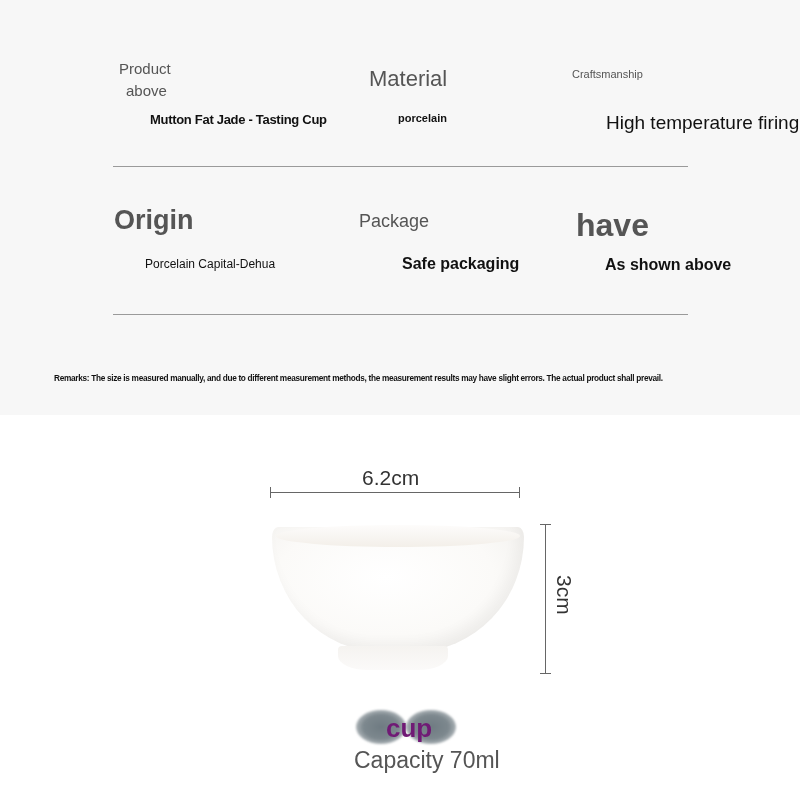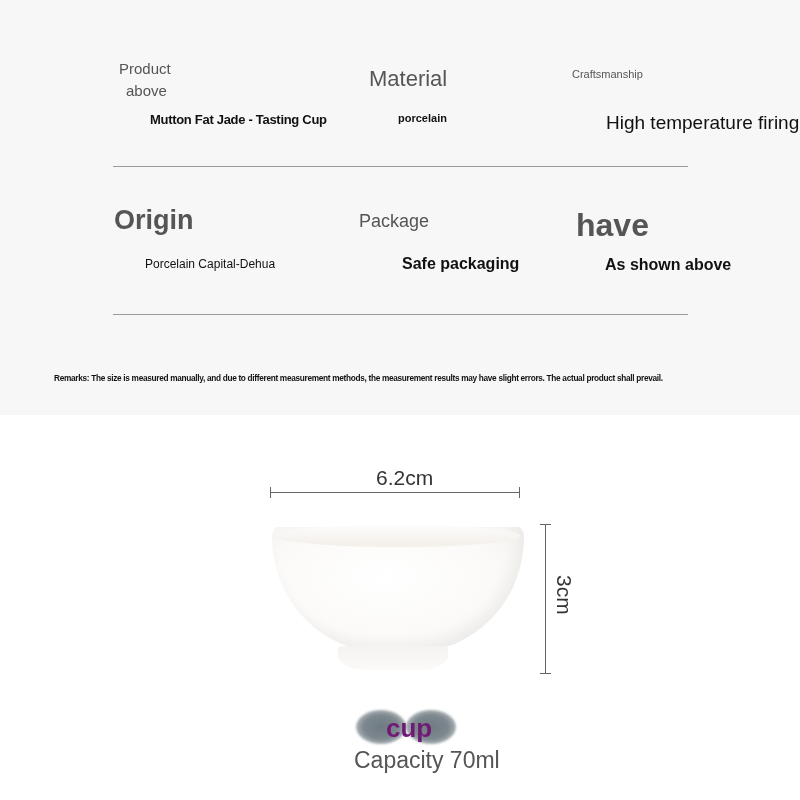--- a/index.html
+++ b/index.html
@@ -78,21 +78,21 @@
 
 <div class="abs cond label" style="left:576px;top:207px;font-size:32px;font-weight:bold;">have</div>
 <div class="abs cond value" style="left:573px;top:256px;font-size:16px;font-weight:bold;">As shown above</div>
 
 <div class="divider" style="top:314px;"></div>
 
 <div class="remarks cond">Remarks: The size is measured manually, and due to different measurement methods, the measurement results may have slight errors. The actual product shall prevail.</div>
 
 <div class="bottom"></div>
 
-<div class="dim-text cond" style="left:362px;top:466px;margin-left:14px;">6.2cm</div>
+<div class="dim-text cond" style="left:362px;top:466px;">6.2cm</div>
 <div class="dim-h"></div>
 
 <div class="cup-body"></div>
 <div class="cup-rim"></div>
 <div class="cup-foot"></div>
 
 <div class="dim-v"></div>
 <div class="dim-text cond" style="left:551px;top:575px;transform:rotate(90deg);transform-origin:left top;left:576px;">3cm</div>
 
 <div class="brush" style="left:356px;"></div>

